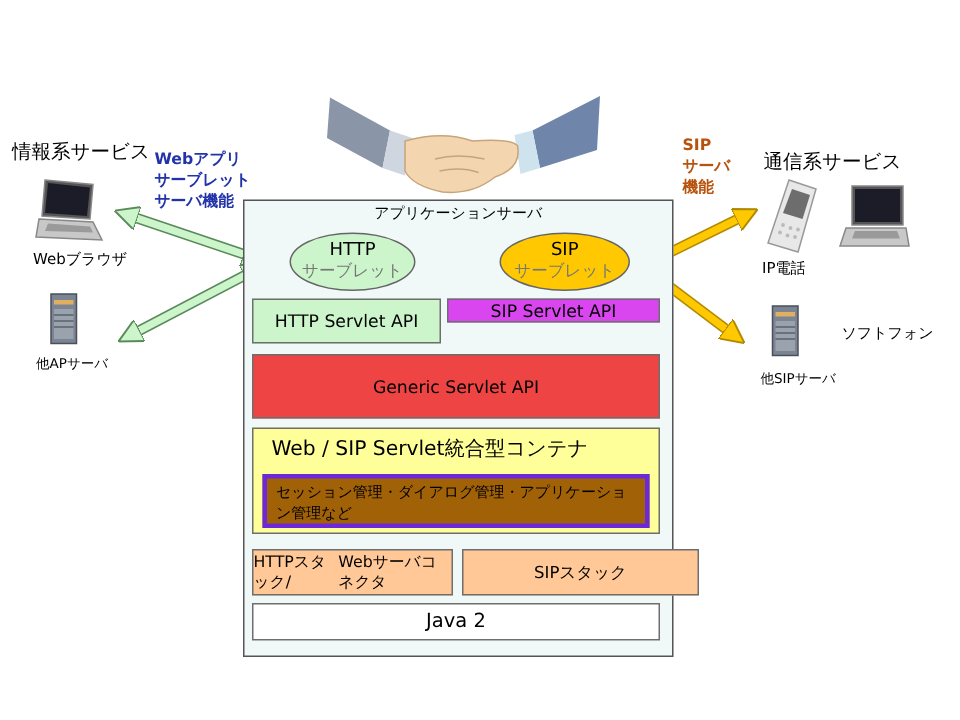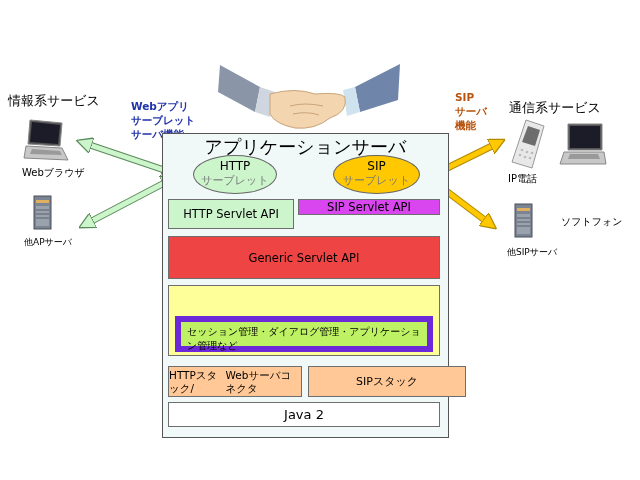--- a/index.html
+++ b/index.html
@@ -4,21 +4,21 @@
 <style>
   html, body { margin:0; padding:0; }
   body { width:640px; height:480px; background:#ffffff; position:relative; overflow:hidden;
          font-family:"DejaVu Sans", "Liberation Sans", sans-serif; color:#000; }
   .abs { position:absolute; }
   .box { position:absolute; box-sizing:border-box; border:1px solid #6e6e6e;
          display:flex; align-items:center; justify-content:center; }
   #arrows { position:absolute; left:0; top:0; width:640px; height:480px; pointer-events:none; }
   .lbl { position:absolute; font-size:10px; white-space:nowrap; }
   .heading { position:absolute; font-size:13px; white-space:nowrap; }
-  .note-blue { position:absolute; font-size:10.5px; font-weight:bold; color:#2233aa; line-height:14px;margin-left:28px; }
+  .note-blue { position:absolute; font-size:10.5px; font-weight:bold; color:#2233aa; line-height:14px; }
   .note-brown { position:absolute; font-size:10.5px; font-weight:bold; color:#b8530e; line-height:14px; }
 </style>
 </head>
 <body>
 
 <svg id="arrows" viewBox="0 0 640 480">
   <defs>
     <marker id="gh" viewBox="0 0 10 10" refX="5" refY="5" markerWidth="3.2" markerHeight="3.2" orient="auto-start-reverse">
       <path d="M0,0 L10,5 L0,10 z" fill="#ccf5cc" stroke="#5a8a5a" stroke-width="0.8"></path>
     </marker>
@@ -112,38 +112,39 @@
   <rect x="2" y="1" width="17" height="33" fill="#7b8493" stroke="#4a4f5a"></rect>
   <rect x="4" y="5" width="13" height="3" fill="#e0b060"></rect>
   <rect x="4" y="11" width="13" height="20" fill="#9aa2ae"></rect>
   <line x1="4" y1="15" x2="17" y2="15" stroke="#5a606a"></line>
   <line x1="4" y1="19" x2="17" y2="19" stroke="#5a606a"></line>
   <line x1="4" y1="23" x2="17" y2="23" stroke="#5a606a"></line>
 </svg>
 <div class="lbl" style="left:507px;top:246px;font-size:9px;">他SIPサーバ</div>
 
 <div class="abs" style="left:162px;top:133px;width:287px;height:305px;box-sizing:border-box;border:1px solid #555;background:#f0f8f8;"></div>
-<div class="abs" style="left:162px;top:135px;width:287px;text-align:center;font-size:18px;">アプリケーションサーバ</div>
+<div class="abs" style="left:162px;top:135px;width:287px;text-align:center;font-size:10px;">アプリケーションサーバ</div>
 
 <div class="abs" style="left:193px;top:155px;width:84px;height:39px;border-radius:50%;border:1px solid #666;background:#ccf5cc;box-sizing:border-box;text-align:center;">
   <div style="font-size:12px;margin-top:3px;">HTTP</div>
   <div style="font-size:11px;color:#777;">サーブレット</div>
 </div>
 <div class="abs" style="left:333px;top:155px;width:87px;height:39px;border-radius:50%;border:1px solid #666;background:#ffc800;box-sizing:border-box;text-align:center;">
   <div style="font-size:12px;margin-top:3px;">SIP</div>
   <div style="font-size:11px;color:#777;">サーブレット</div>
 </div>
 
 <div class="box" style="left:168px;top:199px;width:126px;height:30px;background:#ccf5cc;font-size:11.5px;">HTTP Servlet API</div>
 <div class="box" style="left:298px;top:199px;width:142px;height:16px;background:#d946ef;font-size:11.5px;">SIP Servlet API</div>
 
 <div class="box" style="left:168px;top:236px;width:272px;height:43px;background:#ef4444;font-size:11.5px;">Generic Servlet API</div>
 
 <div class="abs" style="left:168px;top:285px;width:272px;height:71px;box-sizing:border-box;border:1px solid #6e6e6e;background:#ffff99;">
-  <div style="position:absolute;left:6px;top:30px;width:258px;height:36px;box-sizing:border-box;border:6px solid #6d28d9;background:#bef264;font-size:10px;line-height:14px;padding:3px 6px;">セッション管理・ダイアログ管理・アプリケーション管理など</div>
+  <div style="position:absolute;left:12px;top:4px;font-size:13.5px;white-space:nowrap;">Web / SIP Servlet統合型コンテナ</div>
+  <div style="position:absolute;left:6px;top:30px;width:258px;height:36px;box-sizing:border-box;border:3px solid #6d28d9;background:#a16207;font-size:10px;line-height:14px;padding:3px 6px;">セッション管理・ダイアログ管理・アプリケーション管理など</div>
 </div>
 
 <div class="box" style="left:168px;top:366px;width:134px;height:31px;background:#ffc896;font-size:10.5px;line-height:13px;">
   <div>HTTPスタック/</div>
   <div>Webサーバコネクタ</div>
 </div>
 <div class="box" style="left:308px;top:366px;width:158px;height:31px;background:#ffc896;font-size:11px;">SIPスタック</div>
 
 <div class="box" style="left:168px;top:402px;width:272px;height:25px;background:#ffffff;font-size:13px;">Java 2</div>
 

